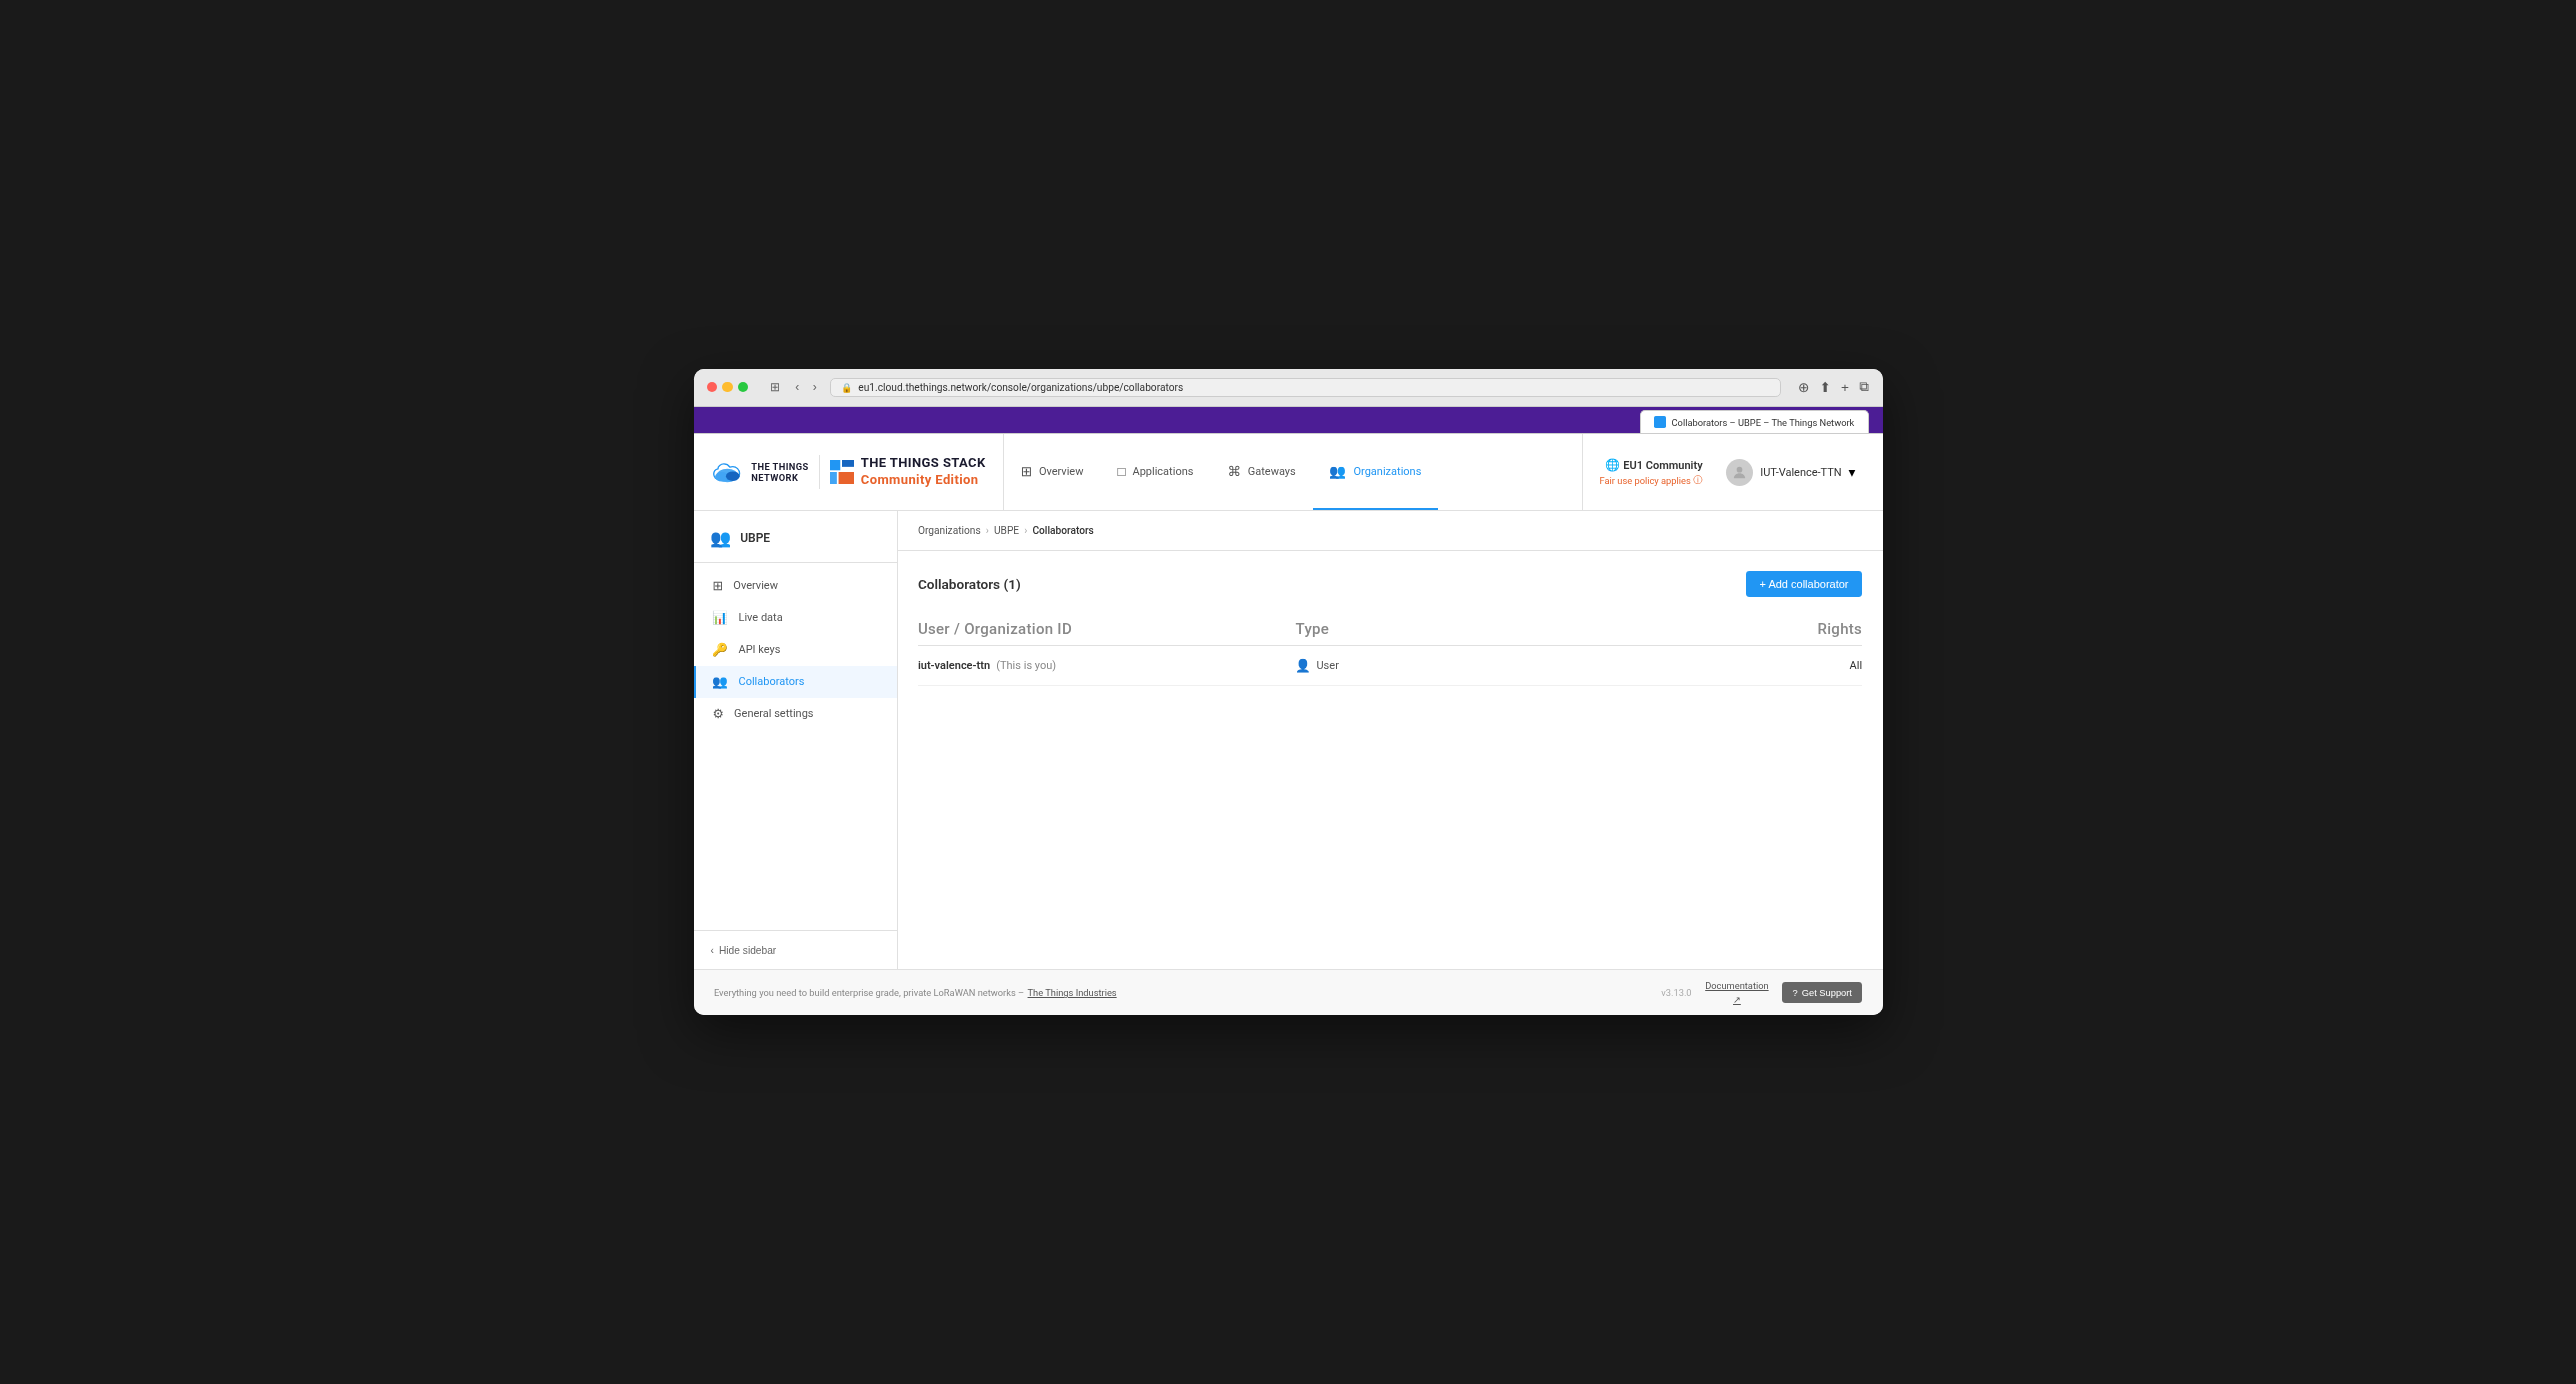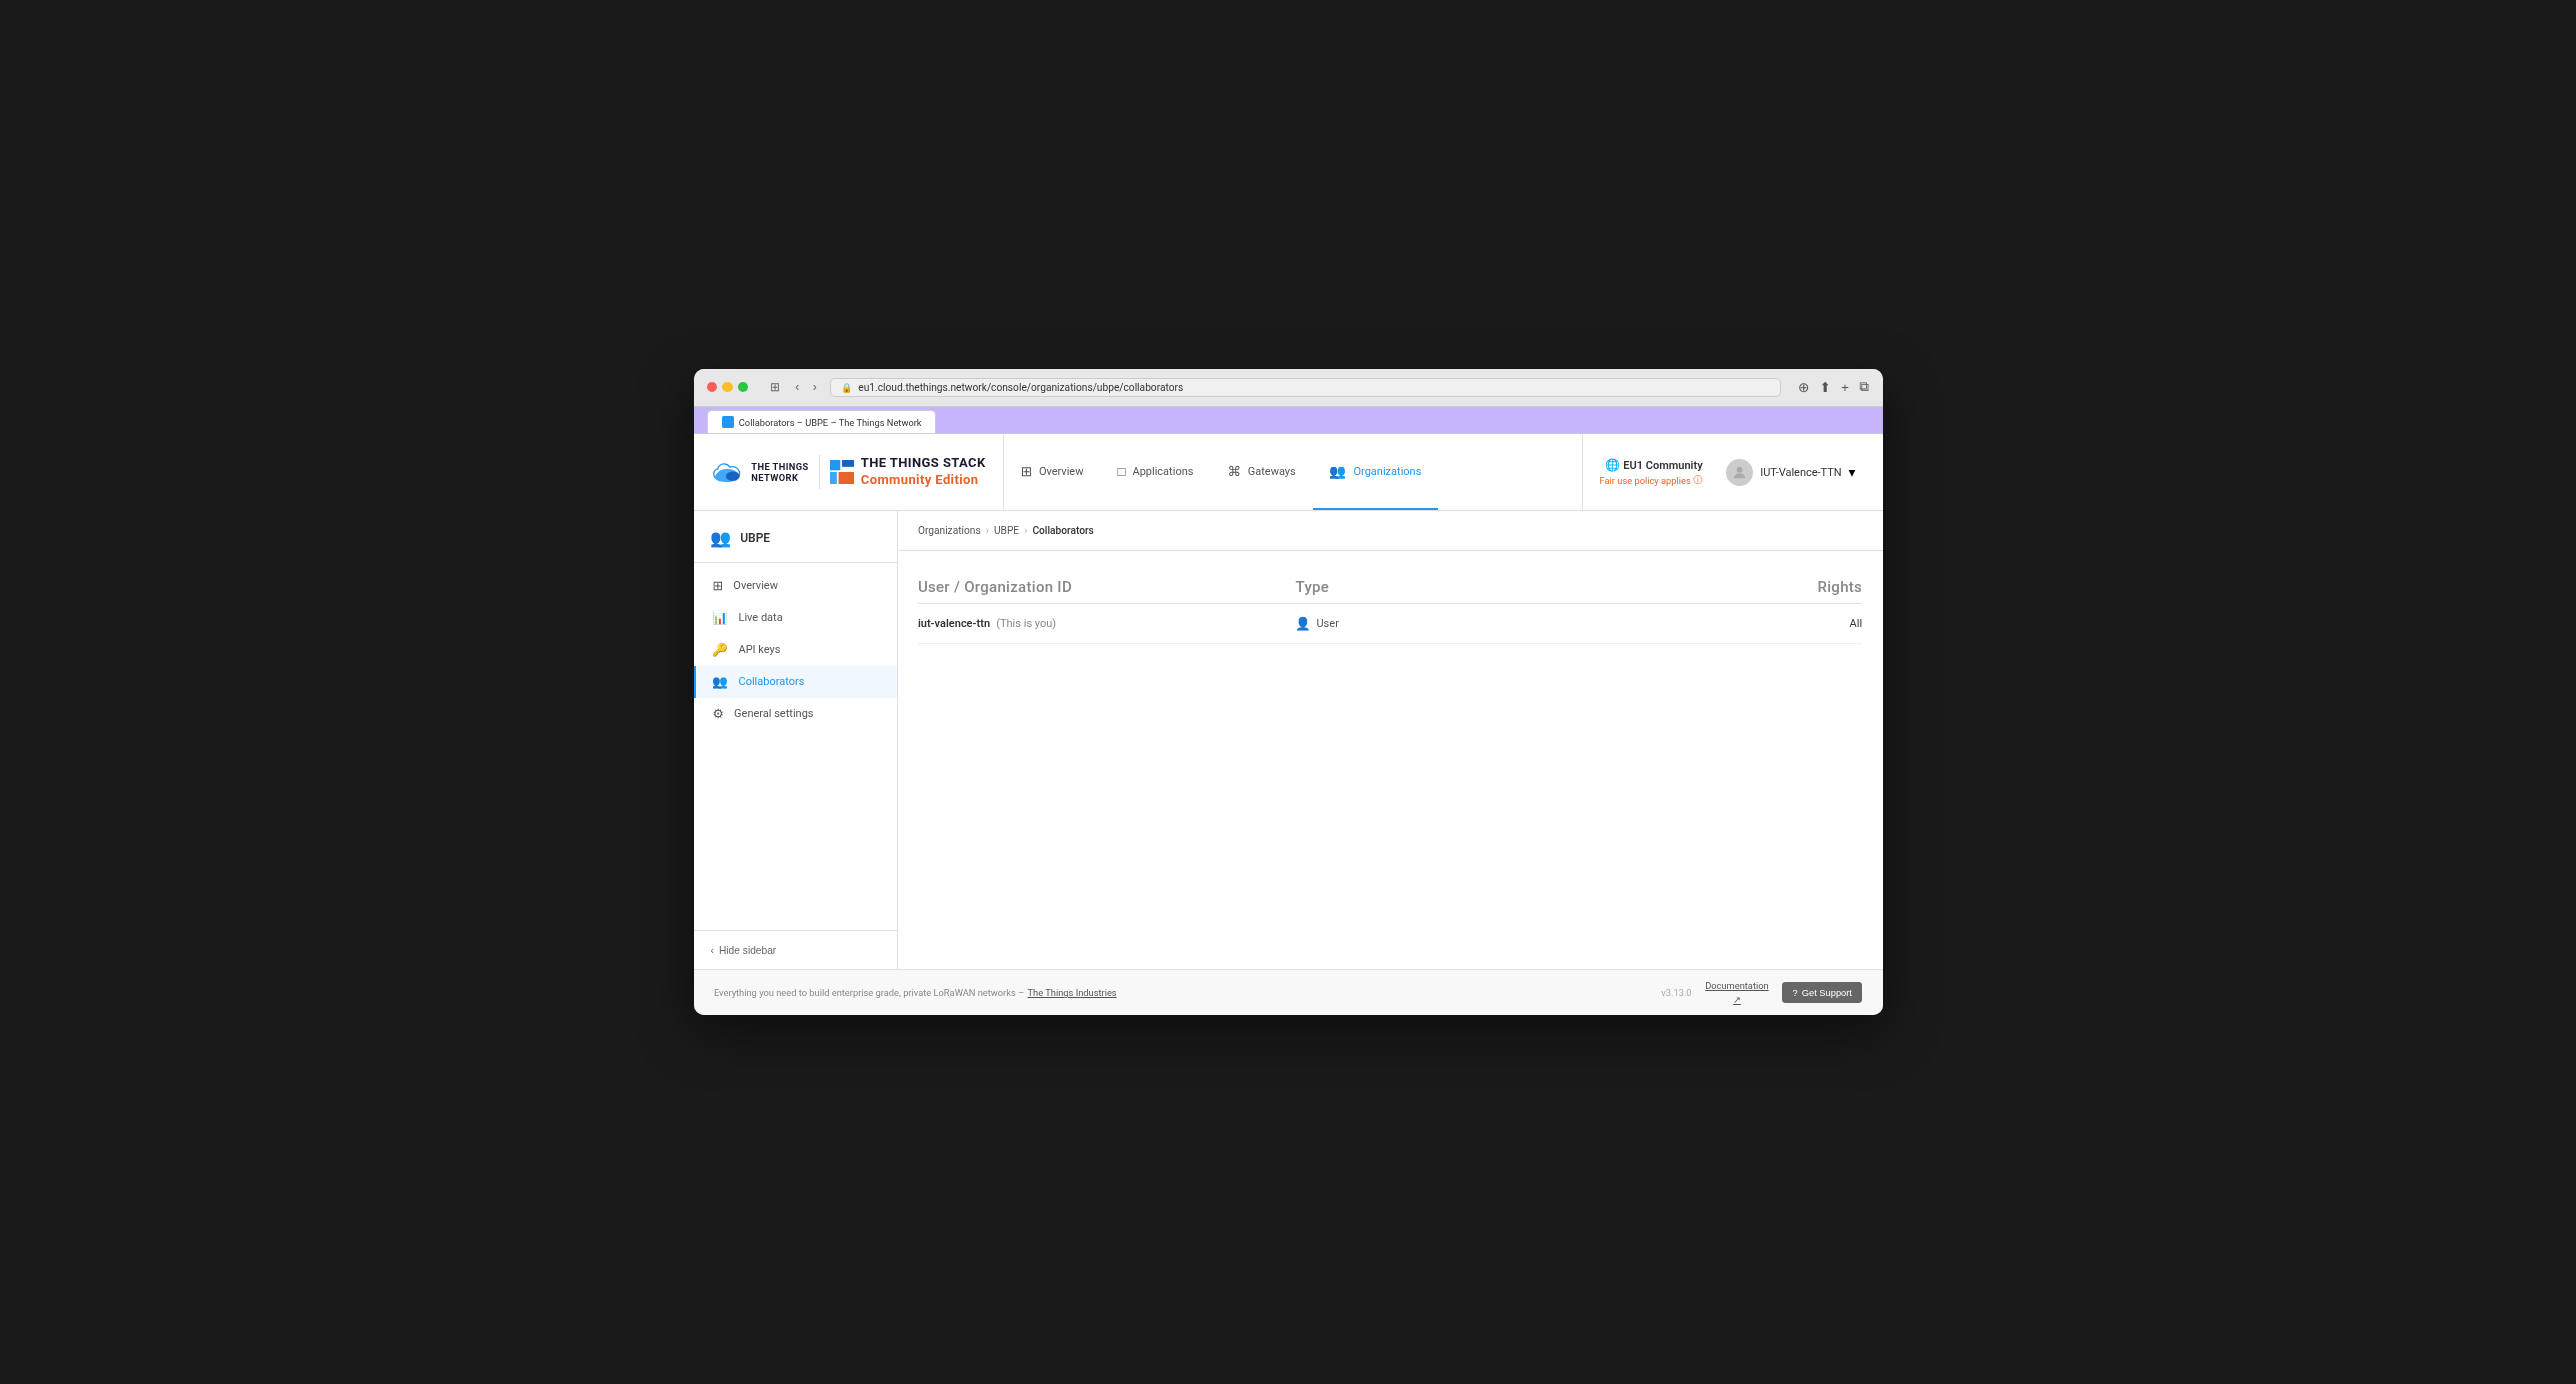--- a/index.html
+++ b/index.html
@@ -96,25 +96,26 @@
 
     .browser-action-btn {
       background: none;
       border: none;
       cursor: pointer;
       color: #555;
       font-size: 13.6px;
     }
 
     .tab-bar {
-      background: #c4b5fd;
+      background: #4c1d95;
       padding: 3.4px 13.6px 0;
       display: flex;
       align-items: flex-end;
       border-bottom: 0.8px solid #ccc;
+      justify-content: flex-end;
     }
 
     .browser-tab {
       background: #fff;
       border-radius: 5.1px 5.1px 0 0;
       padding: 5.1px 13.6px;
       font-size: 9.3px;
       color: #333;
       display: flex;
       align-items: center;
@@ -681,20 +682,24 @@
         <div class="breadcrumb">
           <span class="breadcrumb-link">Organizations</span>
           <span class="breadcrumb-sep">›</span>
           <span class="breadcrumb-link">UBPE</span>
           <span class="breadcrumb-sep">›</span>
           <span class="breadcrumb-current">Collaborators</span>
         </div>
 
         <div class="content-body">
 
+          <div class="content-header">
+            <h1 class="content-title">Collaborators (1)</h1>
+            <button class="add-btn">+ Add collaborator</button>
+          </div>
 
           <table class="collaborators-table">
             <thead class="table-header">
               <tr>
                 <th style="width: 40%;">
                   <span>User / Organization ID</span>
                 </th>
                 <th style="width: 30%;">
                   <span>Type</span>
                 </th>

